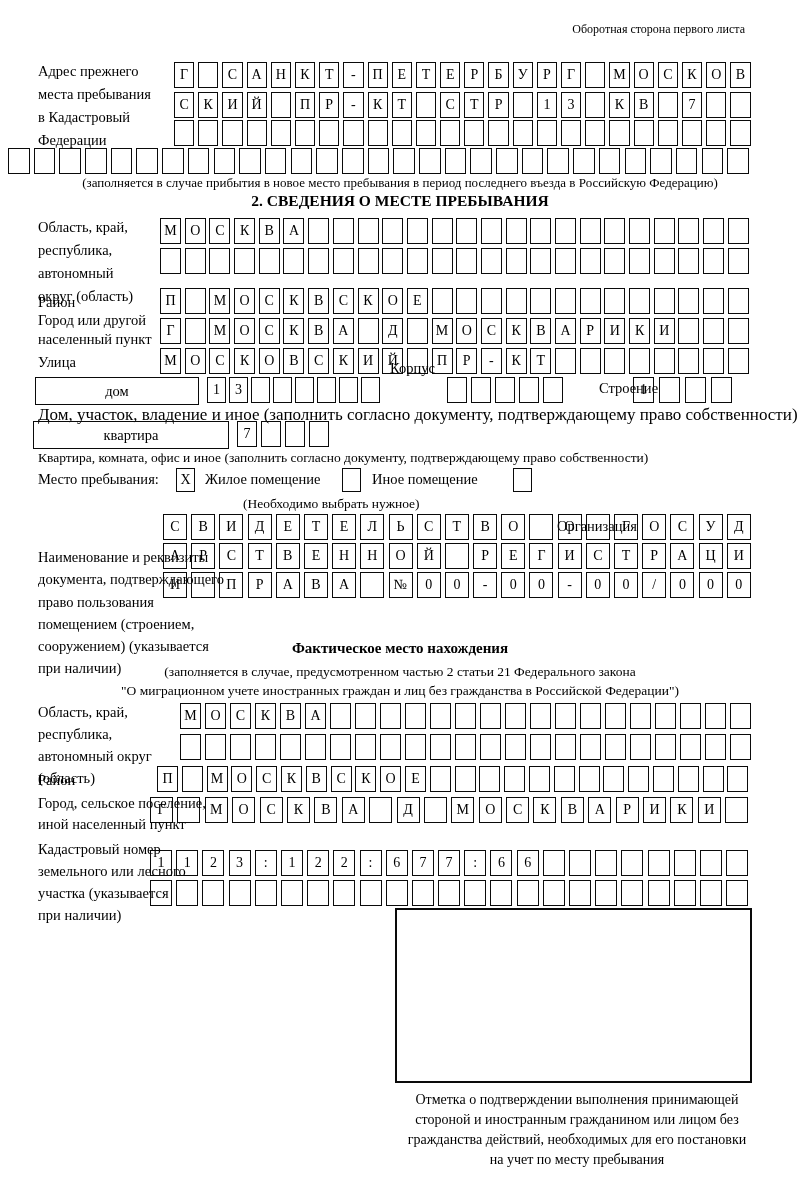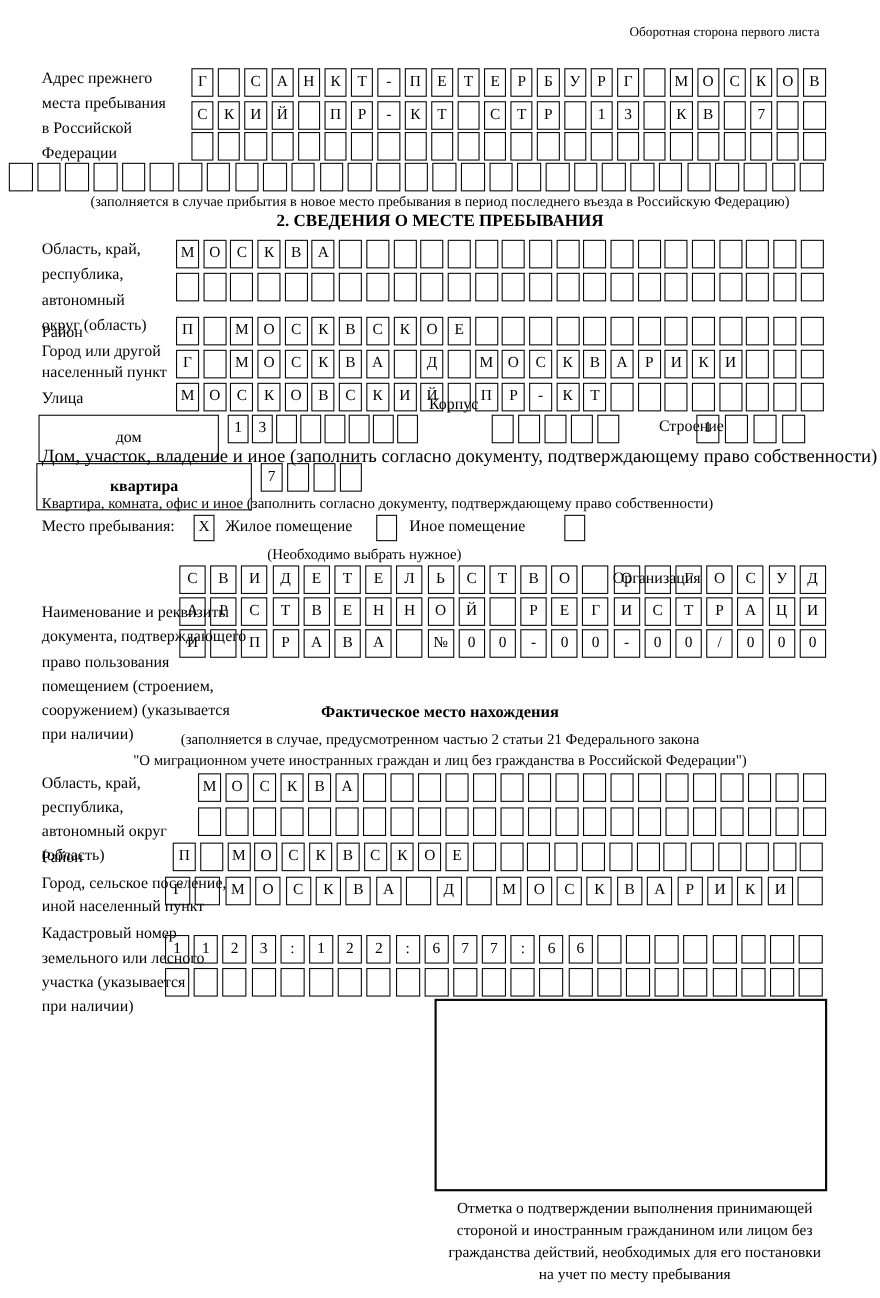--- a/index.html
+++ b/index.html
@@ -13,21 +13,21 @@
   .abs { position:absolute; }
   .lbl { font-size:14.5px; line-height:23px; white-space:pre-line; }
   .grid { display:flex; gap:var(--g,4px); }
   .cell {
     width:var(--w,20px); height:26px; flex:0 0 auto;
     border:1.8px solid #0a0a0a;
     display:flex; align-items:center; justify-content:center;
     font-size:14px;
   }
   .longbox {
-    border:1.8px solid #0a0a0a; height:43px;
+    border:1.8px solid #0a0a0a; height:28px;
     display:flex; align-items:center; justify-content:center;
     font-size:14.5px;
   }
   .note { font-size:13px; }
   .center { left:0; right:0; text-align:center; }
   .bold { font-weight:bold; }
   .checkbox {
     width:19px; height:24px; border:1.8px solid #0a0a0a;
     display:flex; align-items:center; justify-content:center;
     font-size:14px;
@@ -37,21 +37,21 @@
 </style>
 </head>
 <body>
 
 <div class="page">
 
   <div class="abs" style="top:22px; right:55px; font-size:12px;">Оборотная сторона первого листа</div>
 
   <div class="abs lbl" style="left:38px; top:60px; width:125px;">Адрес прежнего
 места пребывания
-в Российской
+в Кадастровый
 Федерации</div>
 
   <div class="abs grid" style="left:174px; top:62px;  --w:20.2px; --g:4px;">
       <span class="cell">Г</span>
       <span class="cell"></span>
       <span class="cell">С</span>
       <span class="cell">А</span>
       <span class="cell">Н</span>
       <span class="cell">К</span>
       <span class="cell">Т</span>
@@ -324,21 +324,21 @@
     </div>
   <div class="abs" style="left:567px; top:380px; font-size:14.5px;margin-left:32px;">Строение</div>
   <div class="abs grid" style="left:633px; top:377px; --w:21px; --g:5px;">
       <span class="cell">1</span>
       <span class="cell"></span>
       <span class="cell"></span>
       <span class="cell"></span>
     </div>
   <div class="abs note" style="left:38px; top:405px; font-size:17px;">Дом, участок, владение и иное (заполнить согласно документу, подтверждающему право собственности)</div>
 
-  <div class="abs longbox" style="left:33px; top:421px; width:196px;font-weight:bold;">квартира</div>
+  <div class="abs longbox" style="left:33px; top:421px; width:196px;">квартира</div>
   <div class="abs grid" style="left:237px; top:421px; --w:20px; --g:4px;">
       <span class="cell">7</span>
       <span class="cell"></span>
       <span class="cell"></span>
       <span class="cell"></span>
     </div>
   <div class="abs note" style="left:38px; top:450px; font-size:13.5px;">Квартира, комната, офис и иное (заполнить согласно документу, подтверждающему право собственности)</div>
 
   <div class="abs" style="left:38px; top:471px; font-size:14.5px;">Место пребывания:</div>
   <div class="abs checkbox" style="left:176px; top:468px;">X</div>

